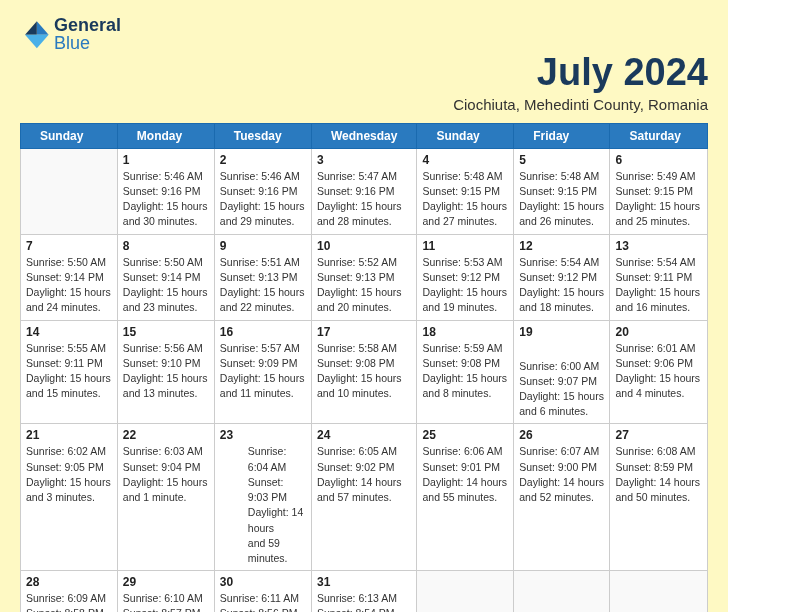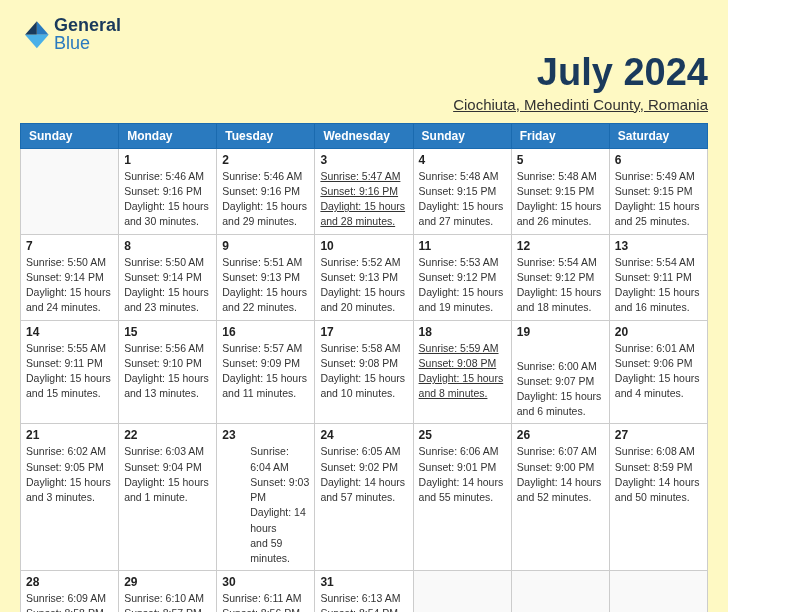--- a/index.html
+++ b/index.html
@@ -53,33 +53,32 @@
       font-size: 38px;
       font-weight: bold;
       color: #1a3a5c;
       line-height: 1.1;
       margin-top: 36px;
     }
     .location {
       font-size: 15px;
       color: #333;
       margin-top: 2px;
-      text-decoration: underline;
     }
     .calendar {
       width: 100%;
       border-collapse: collapse;
       font-size: 11px;
     }
     .calendar thead th {
       background: #2a7abf;
       color: #fff;
       font-weight: bold;
       font-size: 12px;
-      padding: 5px 8px;
+      padding: 5px 19px;
       text-align: left;
       border: 1px solid #1a6aaf;
     }
     .calendar tbody td {
       border: 1px solid #ccc;
       vertical-align: top;
       padding: 4px 5px;
       width: calc(100% / 7);
       min-height: 70px;
     }
@@ -147,21 +146,21 @@
           </td>
           <td>
             <div class="day-number">2</div>
             <div class="day-info" style="white-space: pre-line;">Sunrise: 5:46 AM
 Sunset: 9:16 PM
 Daylight: 15 hours
 and 29 minutes.</div>
           </td>
           <td>
             <div class="day-number">3</div>
-            <div class="day-info" style="white-space: pre-line; text-decoration: underline;">Sunrise: 5:47 AM
+            <div class="day-info" style="white-space: pre-line;">Sunrise: 5:47 AM
 Sunset: 9:16 PM
 Daylight: 15 hours
 and 28 minutes.</div>
           </td>
           <td>
             <div class="day-number">4</div>
             <div class="day-info" style="white-space: pre-line;">Sunrise: 5:48 AM
 Sunset: 9:15 PM
 Daylight: 15 hours
 and 27 minutes.</div>
@@ -256,21 +255,21 @@
           </td>
           <td>
             <div class="day-number">17</div>
             <div class="day-info" style="white-space: pre-line;">Sunrise: 5:58 AM
 Sunset: 9:08 PM
 Daylight: 15 hours
 and 10 minutes.</div>
           </td>
           <td>
             <div class="day-number">18</div>
-            <div class="day-info" style="white-space: pre-line; text-decoration: underline;">Sunrise: 5:59 AM
+            <div class="day-info" style="white-space: pre-line;">Sunrise: 5:59 AM
 Sunset: 9:08 PM
 Daylight: 15 hours
 and 8 minutes.</div>
           </td>
           <td>
             <div class="day-number">19</div>
             <div class="day-info" style="white-space: pre-line; margin-top: 20px;">Sunrise: 6:00 AM
 Sunset: 9:07 PM
 Daylight: 15 hours
 and 6 minutes.</div>

